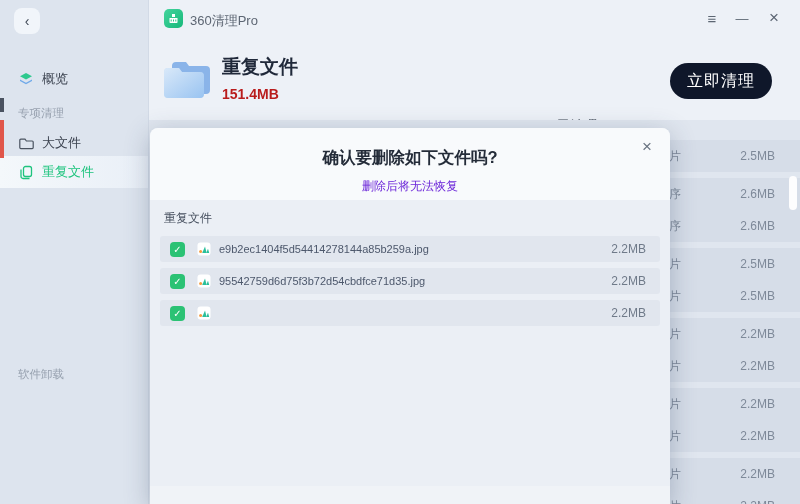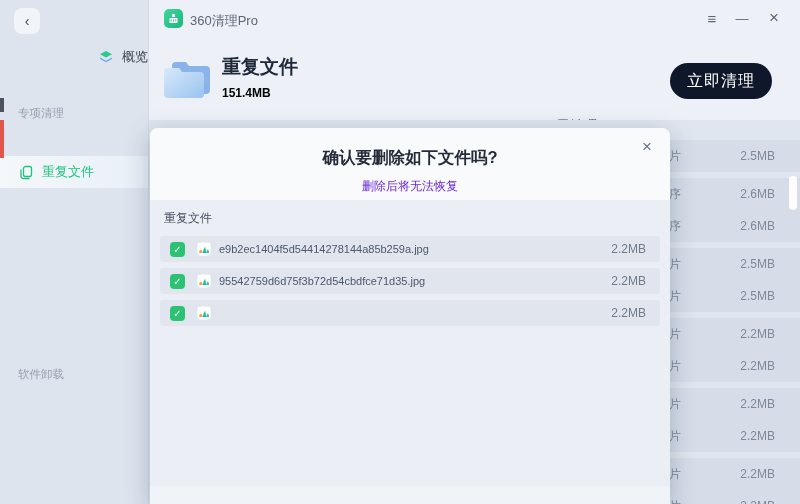--- a/index.html
+++ b/index.html
@@ -23,21 +23,21 @@
   .edge-b{position:absolute;left:0;top:120px;width:4px;height:38px;background:#e0564a;}
   
   .header{position:absolute;left:148px;top:0;width:652px;height:120px;background:#edf1f7;}
   .app-logo{position:absolute;left:16px;top:9px;width:19px;height:19px;border-radius:5px;
     background:linear-gradient(135deg,#43d49c,#17b87b);display:flex;align-items:center;justify-content:center;}
   .app-title{position:absolute;left:42px;top:12px;font-size:13px;color:#5d6673;}
   .winctl{position:absolute;top:6px;width:24px;height:24px;display:flex;align-items:center;justify-content:center;
     color:#5c6673;font-size:15px;cursor:pointer;}
   .folder-big{position:absolute;left:12px;top:50px;}
   .page-title{position:absolute;left:74px;top:54px;font-size:19px;font-weight:bold;color:#20293a;}
-  .page-size{position:absolute;left:74px;top:86px;font-size:12px;font-weight:bold;color:#000000;}
+  .page-size{position:absolute;left:74px;top:86px;font-size:14px;font-weight:bold;color:#b91c1c;}
   .cleaned{position:absolute;left:409px;top:73px;font-size:13.5px;color:#3d4653;margin-top:44px;}
   .cleaned b{color:#1ec47e;font-weight:normal;margin-left:4px;}
   .clean-btn{position:absolute;left:522px;top:63px;width:102px;height:36px;border:none;border-radius:18px;
     background:#0f172a;color:#fff;font-size:16px;font-family:inherit;cursor:pointer;letter-spacing:1px;}
   
   .content-bg{position:absolute;left:148px;top:120px;width:652px;height:384px;background:#e0e6ef;}
   .bg-strip{position:absolute;left:666px;top:140px;width:134px;display:flex;flex-direction:column;gap:6px;}
   .bg-block{background:#d6dde8;border-radius:4px 0 0 4px;}
   .bg-row{height:32px;display:flex;align-items:center;color:#7e8999;font-size:12px;}
   .bg-row .c{margin-left:3px;width:34px;}
@@ -154,32 +154,40 @@
         <span class="c">片</span>
         <span class="s">2.2MB</span>
       </div>
     </div>
   </div>
 <div class="bg-scrollbar"></div>
 
 <div class="sidebar">
   <div class="back-btn">‹</div>
 
-  <div class="side-item" style="top:42px;justify-content:flex-end;">
+  <div class="side-item" style="top:64px;">
     <span class="ic">
       <svg width="16" height="16" viewBox="0 0 16 16">
           <path d="M8 2 L14 5.2 L8 8.4 L2 5.2 Z" fill="#2ec98e"></path>
           <path d="M2 8.6 L8 11.8 L14 8.6 L14 10 L8 13.2 L2 10 Z" fill="#6fa9e9"></path>
         </svg>
     </span>
     <span class="lbl">概览</span>
   </div>
 
   <div class="side-section" style="top:106px;">专项清理</div>
 
+  <div class="side-item" style="top:128px;">
+    <span class="ic">
+      <svg width="15" height="15" viewBox="0 0 15 15" fill="none" stroke="#49525f" stroke-width="1.2">
+          <path d="M1.8 3.2 h4.2 l1.4 1.8 h5.8 a1 1 0 0 1 1 1 v5.6 a1 1 0 0 1-1 1 H1.8 a1 1 0 0 1-1-1 V4.2 a1 1 0 0 1 1-1z"></path>
+        </svg>
+    </span>
+    <span class="lbl">大文件</span>
+  </div>
 
   <div class="side-item active" style="top:156px;height:32px;">
     <span class="ic">
       <svg width="15" height="15" viewBox="0 0 15 15" fill="none" stroke="#1ec47e" stroke-width="1.3">
           <rect x="4.5" y="1.5" width="8" height="10" rx="2"></rect>
           <path d="M10.5 13.5 H4 a2 2 0 0 1-2-2 V4.5"></path>
         </svg>
     </span>
     <span class="lbl">重复文件</span>
   </div>

